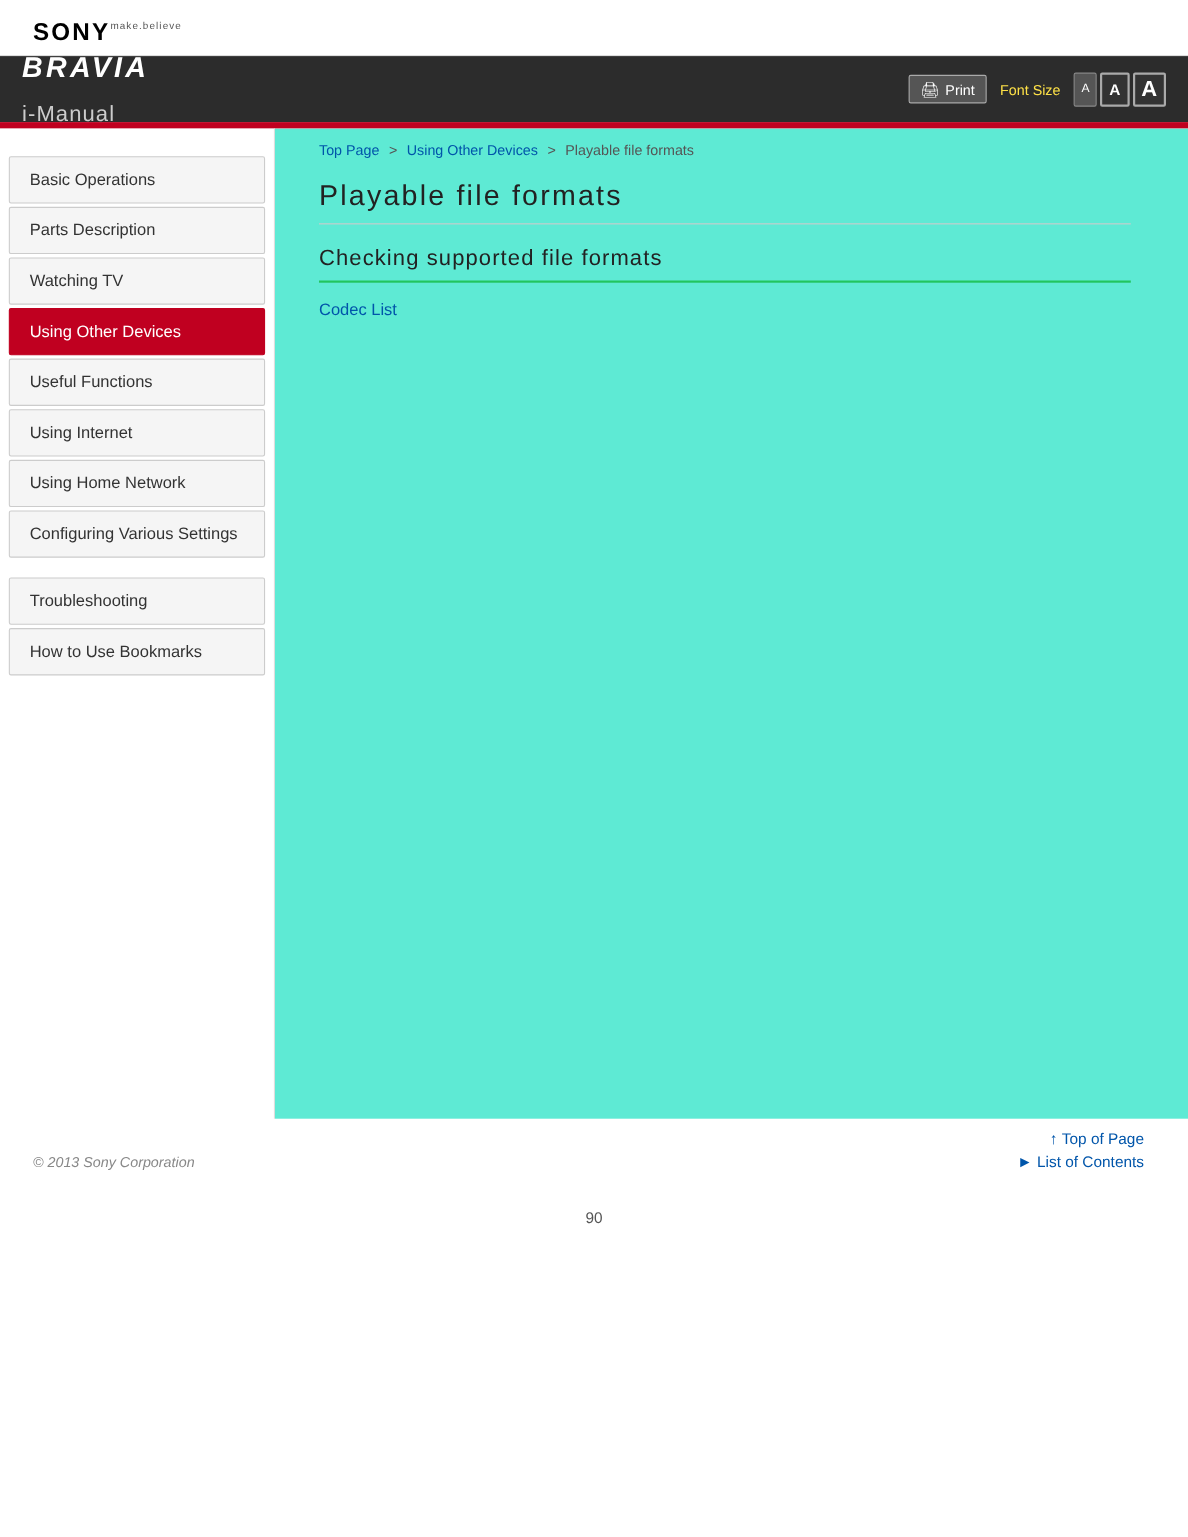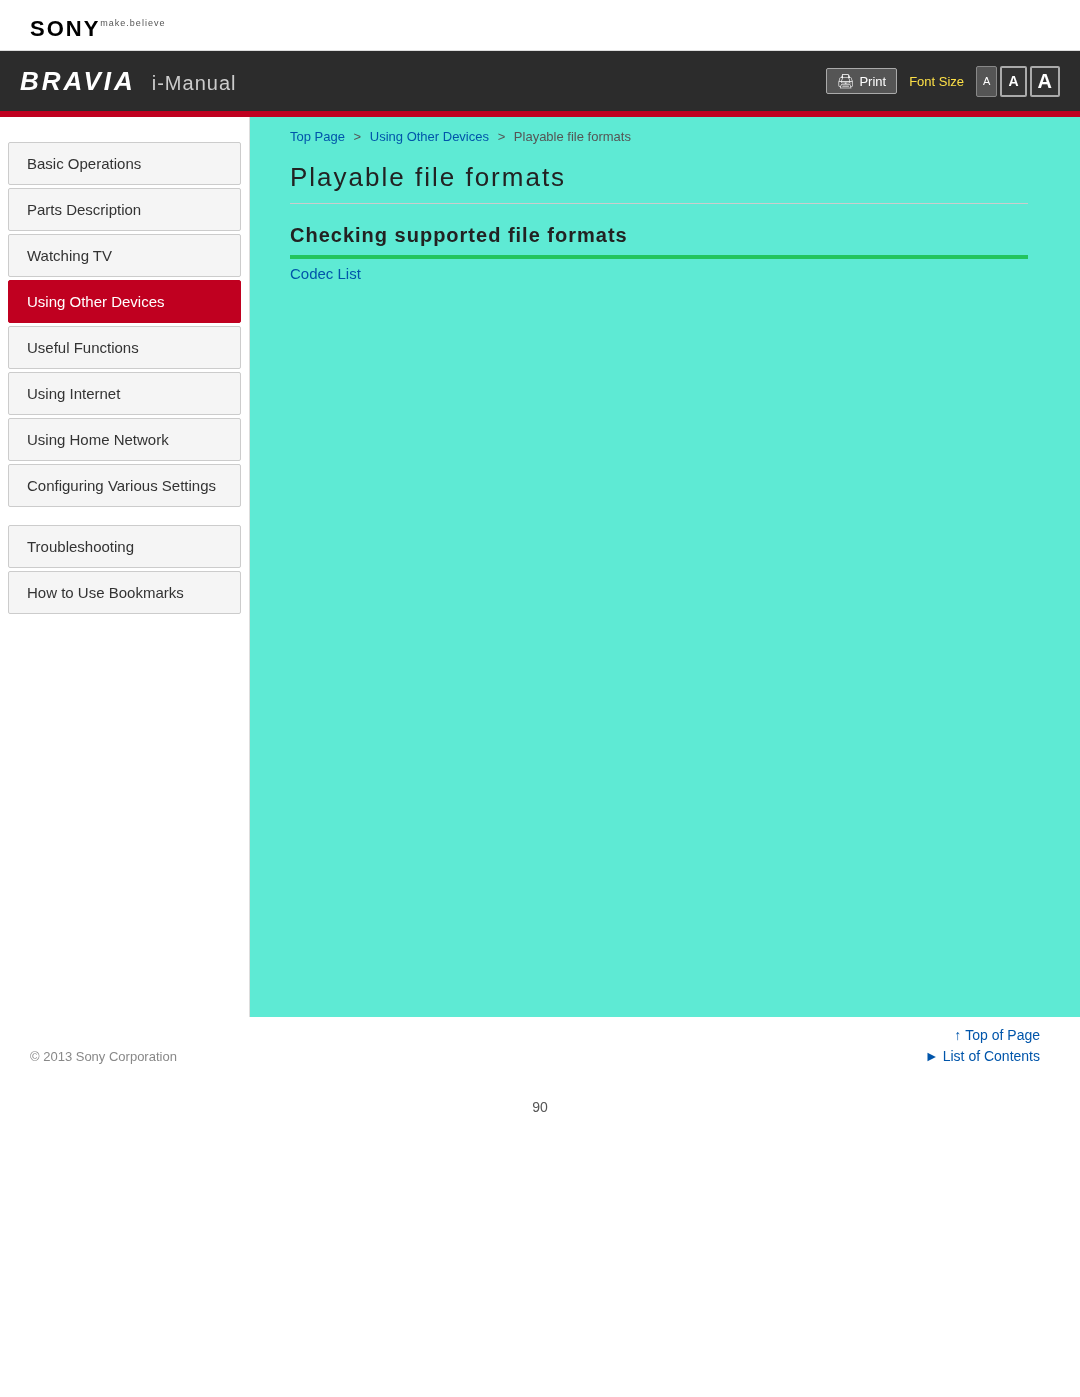--- a/index.html
+++ b/index.html
@@ -42,20 +42,21 @@
       display: flex;
       align-items: center;
       justify-content: space-between;
       padding: 0 20px;
       height: 60px;
     }
     .header-left {
       display: flex;
       align-items: baseline;
       gap: 16px;
+      flex-direction: column;
     }
     .bravia-logo {
       font-size: 26px;
       font-weight: 900;
       color: #fff;
       letter-spacing: 3px;
       font-style: italic;
     }
     .imanual-text {
       font-size: 20px;
@@ -178,26 +179,26 @@
       color: #222;
       border-bottom: 1px solid #ccc;
       padding-bottom: 10px;
       margin-top: 10px;
       margin-bottom: 20px;
     }
 
     
     .section-title {
       font-size: 20px;
-      font-weight: bold;
+      font-weight: normal;
       letter-spacing: 1px;
       color: #222;
-      border-bottom: 4px solid #22c55e;
+      border-bottom: 2px solid #22c55e;
       padding-bottom: 8px;
-      margin-bottom: 6px;
+      margin-bottom: 16px;
     }
 
     
     .content-link {
       color: #0055aa;
       text-decoration: none;
       font-size: 15px;
     }
     .footer-link {
       color: #0055aa;
@@ -212,20 +213,21 @@
     .bottom-bar {
       display: flex;
       justify-content: space-between;
       align-items: flex-end;
       padding: 10px 40px 20px 30px;
       background: #fff;
     }
     .copyright {
       color: #888;
       font-size: 13px;
+      font-style: italic;
     }
     .bottom-links {
       display: flex;
       flex-direction: column;
       align-items: flex-end;
       gap: 5px;
     }
 
     
     .page-number {

